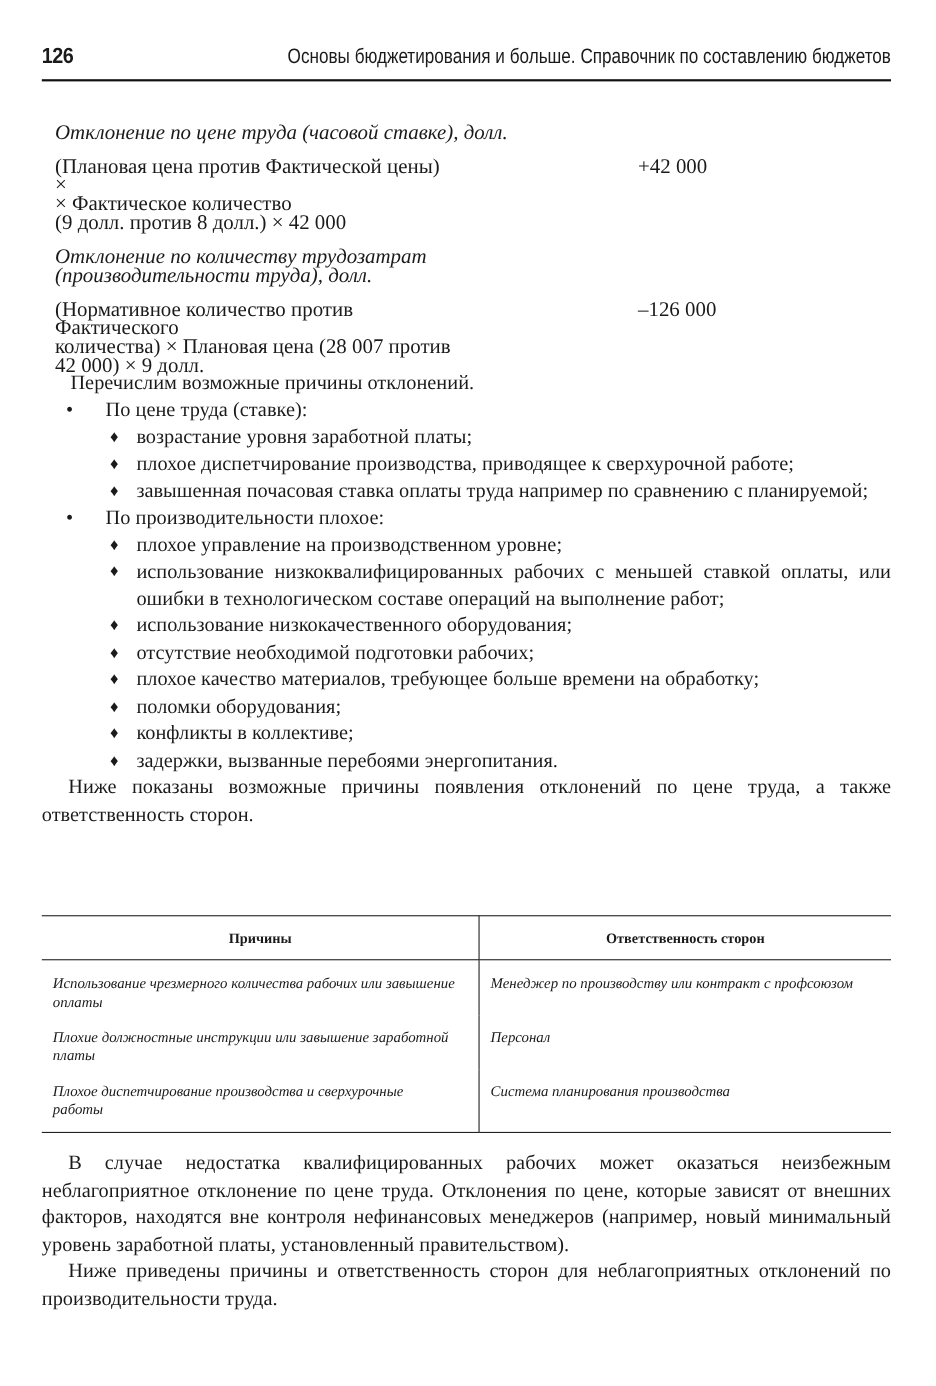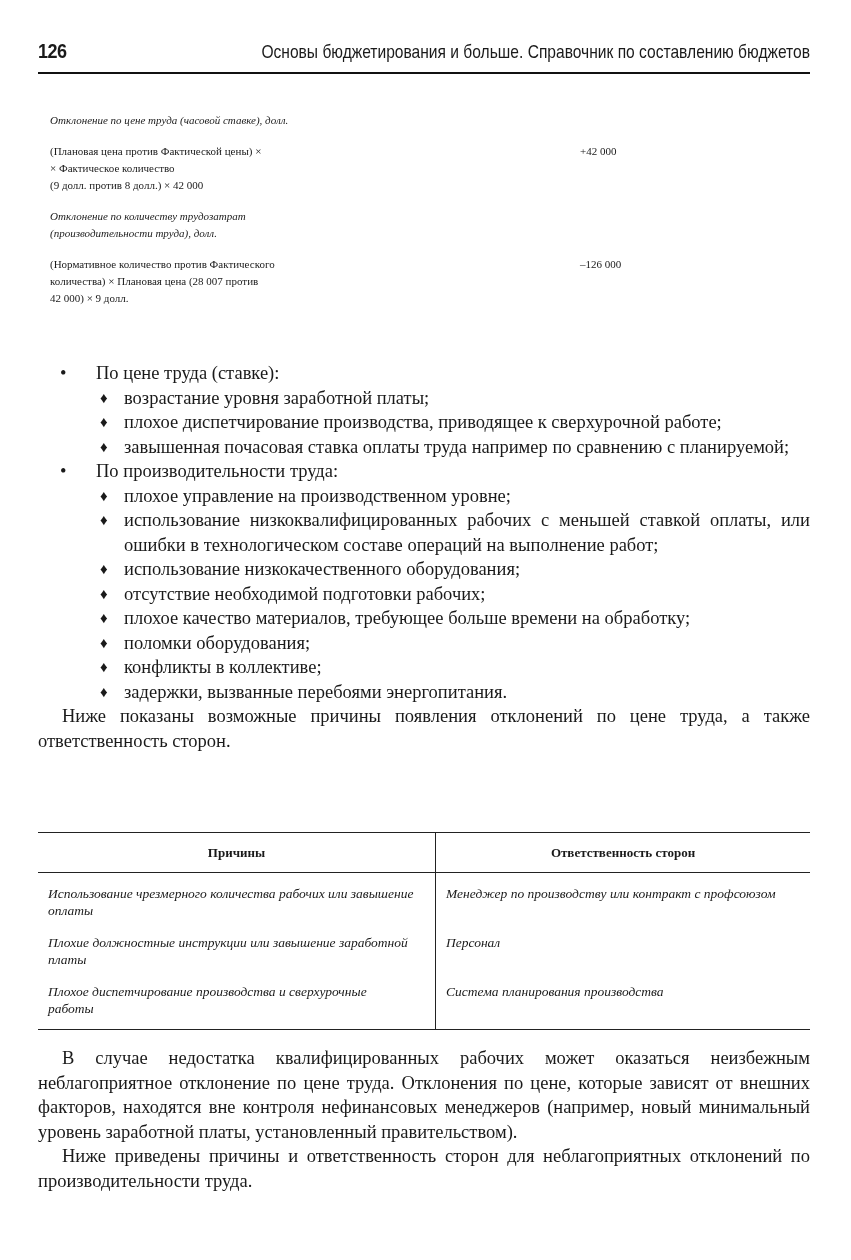--- a/index.html
+++ b/index.html
@@ -3,21 +3,21 @@
 <meta charset="utf-8">
 <style>
   html, body { margin: 0; padding: 0; background: #ffffff; }
   body { width: 851px; height: 1260px; position: relative; overflow: hidden; color: #1a1a1a; }
   .page { position: absolute; left: 0; top: 0; width: 691px; height: 1260px; }
 
   .header { position: absolute; left: 38px; top: 38px; width: 772px; height: 34px; border-bottom: 2px solid #111; }
   .header .pnum { position: absolute; left: 0; top: 2px; font-family: "Liberation Sans", sans-serif; font-weight: bold; font-size: 20px; letter-spacing: -0.5px; transform: scaleX(0.9); transform-origin: left; }
   .header .htitle { position: absolute; right: 0; top: 3px; font-family: "Liberation Sans", sans-serif; font-size: 19px; white-space: nowrap; transform: scaleX(0.82); transform-origin: right; }
 
-  .var-block { position: absolute; left: 50px; top: 112px; width: 620px; font-family: "Liberation Serif", serif; font-size: 11px; line-height: 17px; }
+  .var-block { position: absolute; left: 50px; top: 112px; width: 620px; font-family: "Liberation Serif", serif; font-size: 19px; line-height: 17px; }
   .var-heading { font-style: italic; margin: 0 0 14px 0; }
   .var-row { position: relative; margin: 0 0 12px 0; }
   .var-formula { width: 360px; }
   .var-value { position: absolute; left: 530px; top: 0; white-space: nowrap; }
 
   .body-text { position: absolute; left: 38px; width: 772px; font-family: "Liberation Serif", serif; font-size: 18.5px; line-height: 24.5px; }
   .intro { top: 337px; left: 64px; width: 746px; }
   .list { top: 361px; }
   .l1 { position: relative; padding-left: 58px; }
   .l1 .bullet { position: absolute; left: 22px; top: 0; }
@@ -63,33 +63,34 @@
     <div class="var-row">
       <div class="var-formula" style="width:380px">
         <div>(Нормативное количество против Фактического</div>
         <div>количества) × Плановая цена (28 007 против</div>
         <div>42 000) × 9 долл.</div>
       </div>
       <div class="var-value">–126 000</div>
     </div>
   </div>
 
+  <div class="body-text intro">Перечислим возможные причины отклонений.</div>
 
   <div class="body-text list">
     <div class="l1">
       <span class="bullet">•</span>
       <span>По цене труда (ставке):</span>
     </div>
     <div class="l2"><span class="diamond">♦</span><span>возрастание уровня заработной платы;</span></div>
     <div class="l2"><span class="diamond">♦</span><span>плохое диспетчирование производства, приводящее к сверхурочной работе;</span></div>
     <div class="l2"><span class="diamond">♦</span><span>завышенная почасовая ставка оплаты труда например по сравнению с планируемой;</span></div>
 
     <div class="l1">
       <span class="bullet">•</span>
-      <span>По производительности труда:</span>
+      <span>По производительности плохое:</span>
     </div>
     <div class="l2"><span class="diamond">♦</span><span>плохое управление на производственном уровне;</span></div>
     <div class="l2"><span class="diamond">♦</span><span>использование низкоквалифицированных рабочих с меньшей ставкой оплаты, или ошибки в технологическом составе операций на выполнение работ;</span></div>
     <div class="l2"><span class="diamond">♦</span><span>использование низкокачественного оборудования;</span></div>
     <div class="l2"><span class="diamond">♦</span><span>отсутствие необходимой подготовки рабочих;</span></div>
     <div class="l2"><span class="diamond">♦</span><span>плохое качество материалов, требующее больше времени на обработку;</span></div>
     <div class="l2"><span class="diamond">♦</span><span>поломки оборудования;</span></div>
     <div class="l2"><span class="diamond">♦</span><span>конфликты в коллективе;</span></div>
     <div class="l2"><span class="diamond">♦</span><span>задержки, вызванные перебоями энергопитания.</span></div>
 

